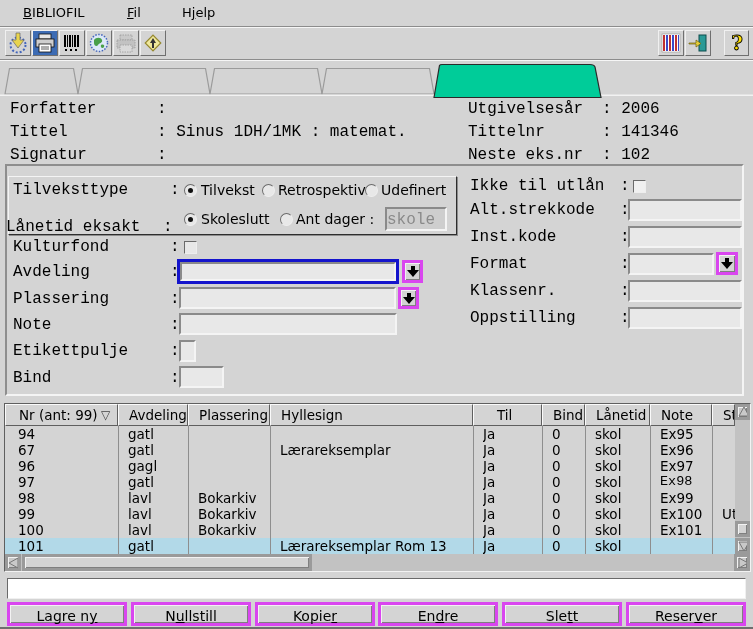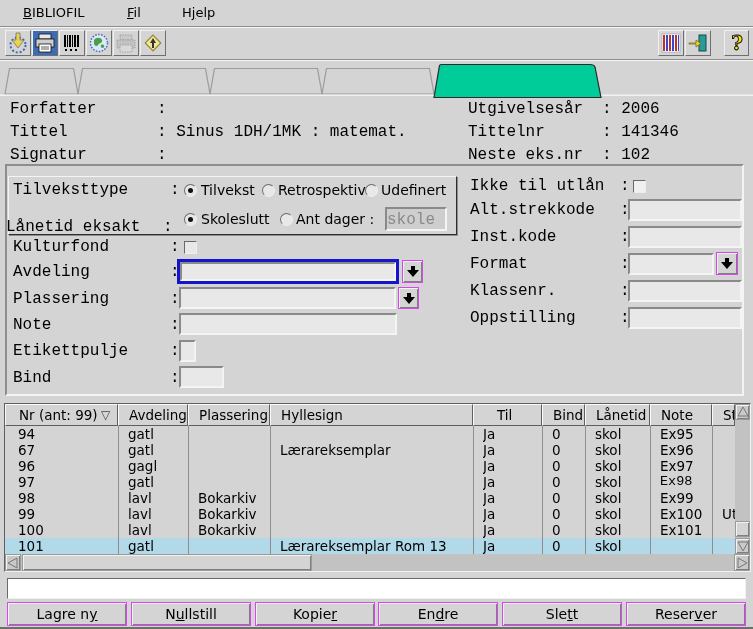--- a/index.html
+++ b/index.html
@@ -2,21 +2,21 @@
 <html><head>
 <meta charset="utf-8">
 <style>
   html,body{margin:0;padding:0;}
   body{width:753px;height:629px;overflow:hidden;background:#d4d4d4;font-family:"DejaVu Sans",sans-serif;}
   #win{position:absolute;top:0;left:0;width:753px;height:629px;background:#d4d4d4;border-bottom:2px solid #6e6e6e;box-sizing:border-box;}
   .abs{position:absolute;}
   .mono{font-family:"Liberation Mono",monospace;font-size:16px;color:#000;white-space:pre;}
   .groove2{border:2px solid;border-color:#8e8e8e #f4f4f4 #f4f4f4 #8e8e8e;}
   .sunk{border:2px solid;border-color:#8a8a8a #f4f4f4 #f4f4f4 #8a8a8a;background:#e8e8e8;box-sizing:border-box;}
-  .raisedbtn{border:1px solid #d946ef;background:#d4d4d4;box-shadow:inset 1px 1px 0 #f2f2f2, inset -1px -1px 0 #7f7f7f;box-sizing:border-box;}
+  .raisedbtn{border:3px solid #d946ef;background:#d4d4d4;box-shadow:inset 1px 1px 0 #f2f2f2, inset -1px -1px 0 #7f7f7f;box-sizing:border-box;}
   .tbbtn{border:1px solid;border-color:#f0f0f0 #6f6f6f #6f6f6f #f0f0f0;background:#d4d4d4;box-sizing:border-box;display:flex;align-items:center;justify-content:center;}
   .flbl{display:inline-block;}
   .frow{position:absolute;height:18px;line-height:18px;}
   .radio{position:absolute;width:11px;height:11px;border-radius:50%;border:1px solid;border-color:#6a6a6a #eee #eee #6a6a6a;background:#e8e8e8;}
   .radio.on::after{content:'';display:block;width:5px;height:5px;border-radius:50%;background:#101010;margin:3px auto;}
   .cb{position:absolute;width:11px;height:11px;border:1px solid;border-color:#6a6a6a #eee #eee #6a6a6a;background:#e8e8e8;}
   .rlabel{position:absolute;font-size:14px;color:#000;height:16px;line-height:16px;}
   .darrbtn{position:absolute;display:flex;flex-direction:column;align-items:center;justify-content:center;}
   .darr-stem{width:4px;height:4px;background:#000;}
   .darr-tri{width:0;height:0;border-left:6px solid transparent;border-right:6px solid transparent;border-top:7px solid #000;}

